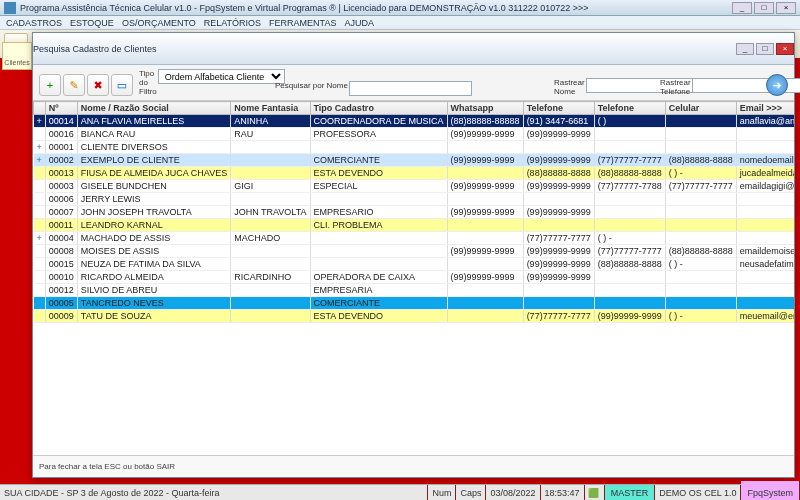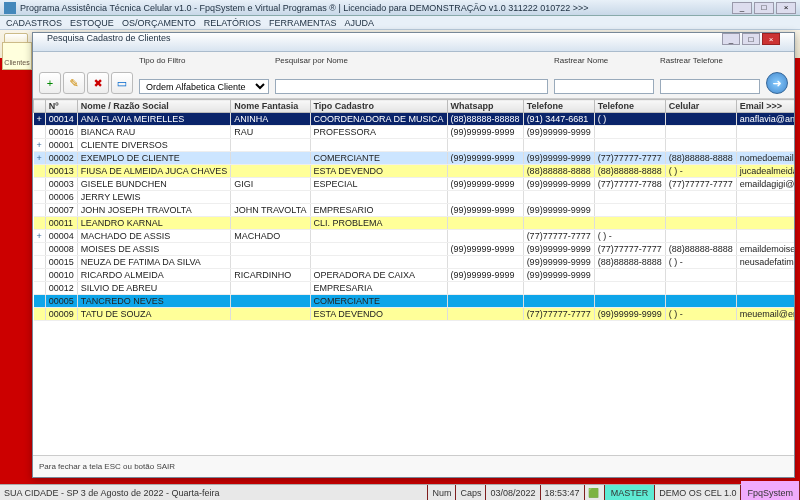--- a/index.html
+++ b/index.html
@@ -8,28 +8,28 @@
 .titlebar .icon{width:12px;height:12px;background:#48b;margin-right:4px}
 .titlebar .title{flex:1;color:#234;font-size:9px}
 .titlebar .winbtns{display:flex;gap:2px}
 .titlebar .winbtns span{width:20px;height:12px;background:#dde;border:1px solid #99a;display:flex;align-items:center;justify-content:center;font-size:8px}
 .menubar{background:#e8f0f8;height:14px;display:flex;gap:8px;padding:0 6px;align-items:center;border-bottom:1px solid #bcd}
 .menubar span{color:#234;font-size:9px}
 .toolbar-main{background:linear-gradient(#f8f4e8,#f0e8d0);height:28px;display:flex;align-items:center;padding:0 4px;gap:4px}
 .toolbar-main .tb{width:24px;height:22px;background:linear-gradient(#fff,#e8d8a0);border:1px solid #cb8;border-radius:2px}
 .clientes-tab{position:absolute;left:2px;top:42px;width:30px;height:28px;background:#ffd;border:1px solid #cb8;font-size:7px;text-align:center;padding-top:16px;color:#654}
 .search-window{position:absolute;left:32px;top:32px;right:5px;bottom:22px;background:#fff;border:1px solid #789;box-shadow:0 2px 8px rgba(0,0,0,.3);display:flex;flex-direction:column}
-.sw-title{background:linear-gradient(#fff,#d8e4f0);height:19px;display:flex;align-items:flex-start;padding:0 14px;border-bottom:1px solid #abc}
+.sw-title{background:linear-gradient(#fff,#d8e4f0);height:32px;display:flex;align-items:center;padding:0 0;border-bottom:1px solid #abc}
 .sw-title .t{flex:1;font-size:9px;color:#234}
 .sw-title .x{width:18px;height:12px;background:#c33;color:#fff;display:flex;align-items:center;justify-content:center;border:1px solid #922;font-size:8px}
 .sw-title .mn{width:18px;height:12px;background:#dde;border:1px solid #99a;margin-right:2px;font-size:8px;display:flex;align-items:center;justify-content:center}
 .sw-toolbar{background:#f4f4f4;padding:4px 6px;display:flex;align-items:flex-end;gap:6px;border-bottom:1px solid #ccc}
 .sw-toolbar .btns{display:flex;gap:2px}
 .sw-toolbar .btn{width:22px;height:22px;border:1px solid #bbb;border-radius:3px;background:linear-gradient(#fff,#eee);display:flex;align-items:center;justify-content:center;font-size:11px}
-.sw-toolbar .fgroup{display:flex;flex-direction:column;gap:14px}
+.sw-toolbar .fgroup{display:flex;flex-direction:row;gap:1px}
 .sw-toolbar label{font-size:8px;color:#333}
 .sw-toolbar select,.sw-toolbar input{border:1px solid #9ab;height:15px;padding:0 2px;font-size:9px;background:#fff}
 .sw-toolbar .go{width:22px;height:22px;border-radius:11px;background:radial-gradient(#8cf,#48c);border:1px solid #369;color:#fff;display:flex;align-items:center;justify-content:center;font-size:11px}
 .grid{flex:1;overflow:auto;background:#fff}
 .grid table{width:100%;border-collapse:collapse;font-size:8px}
 .grid th{background:linear-gradient(#f8f8f8,#e4e4e4);border:1px solid #bbb;padding:1px 3px;text-align:left;color:#333;font-weight:bold;white-space:nowrap}
 .grid td{border-right:1px solid #ddd;border-bottom:1px solid #eee;padding:1px 3px;white-space:nowrap;color:#222}
 .grid tr.sel td{background:#0a246a;color:#fff}
 .grid tr.yel td{background:#ffff99}
 .grid tr.pink td{background:#0ea5e9}

